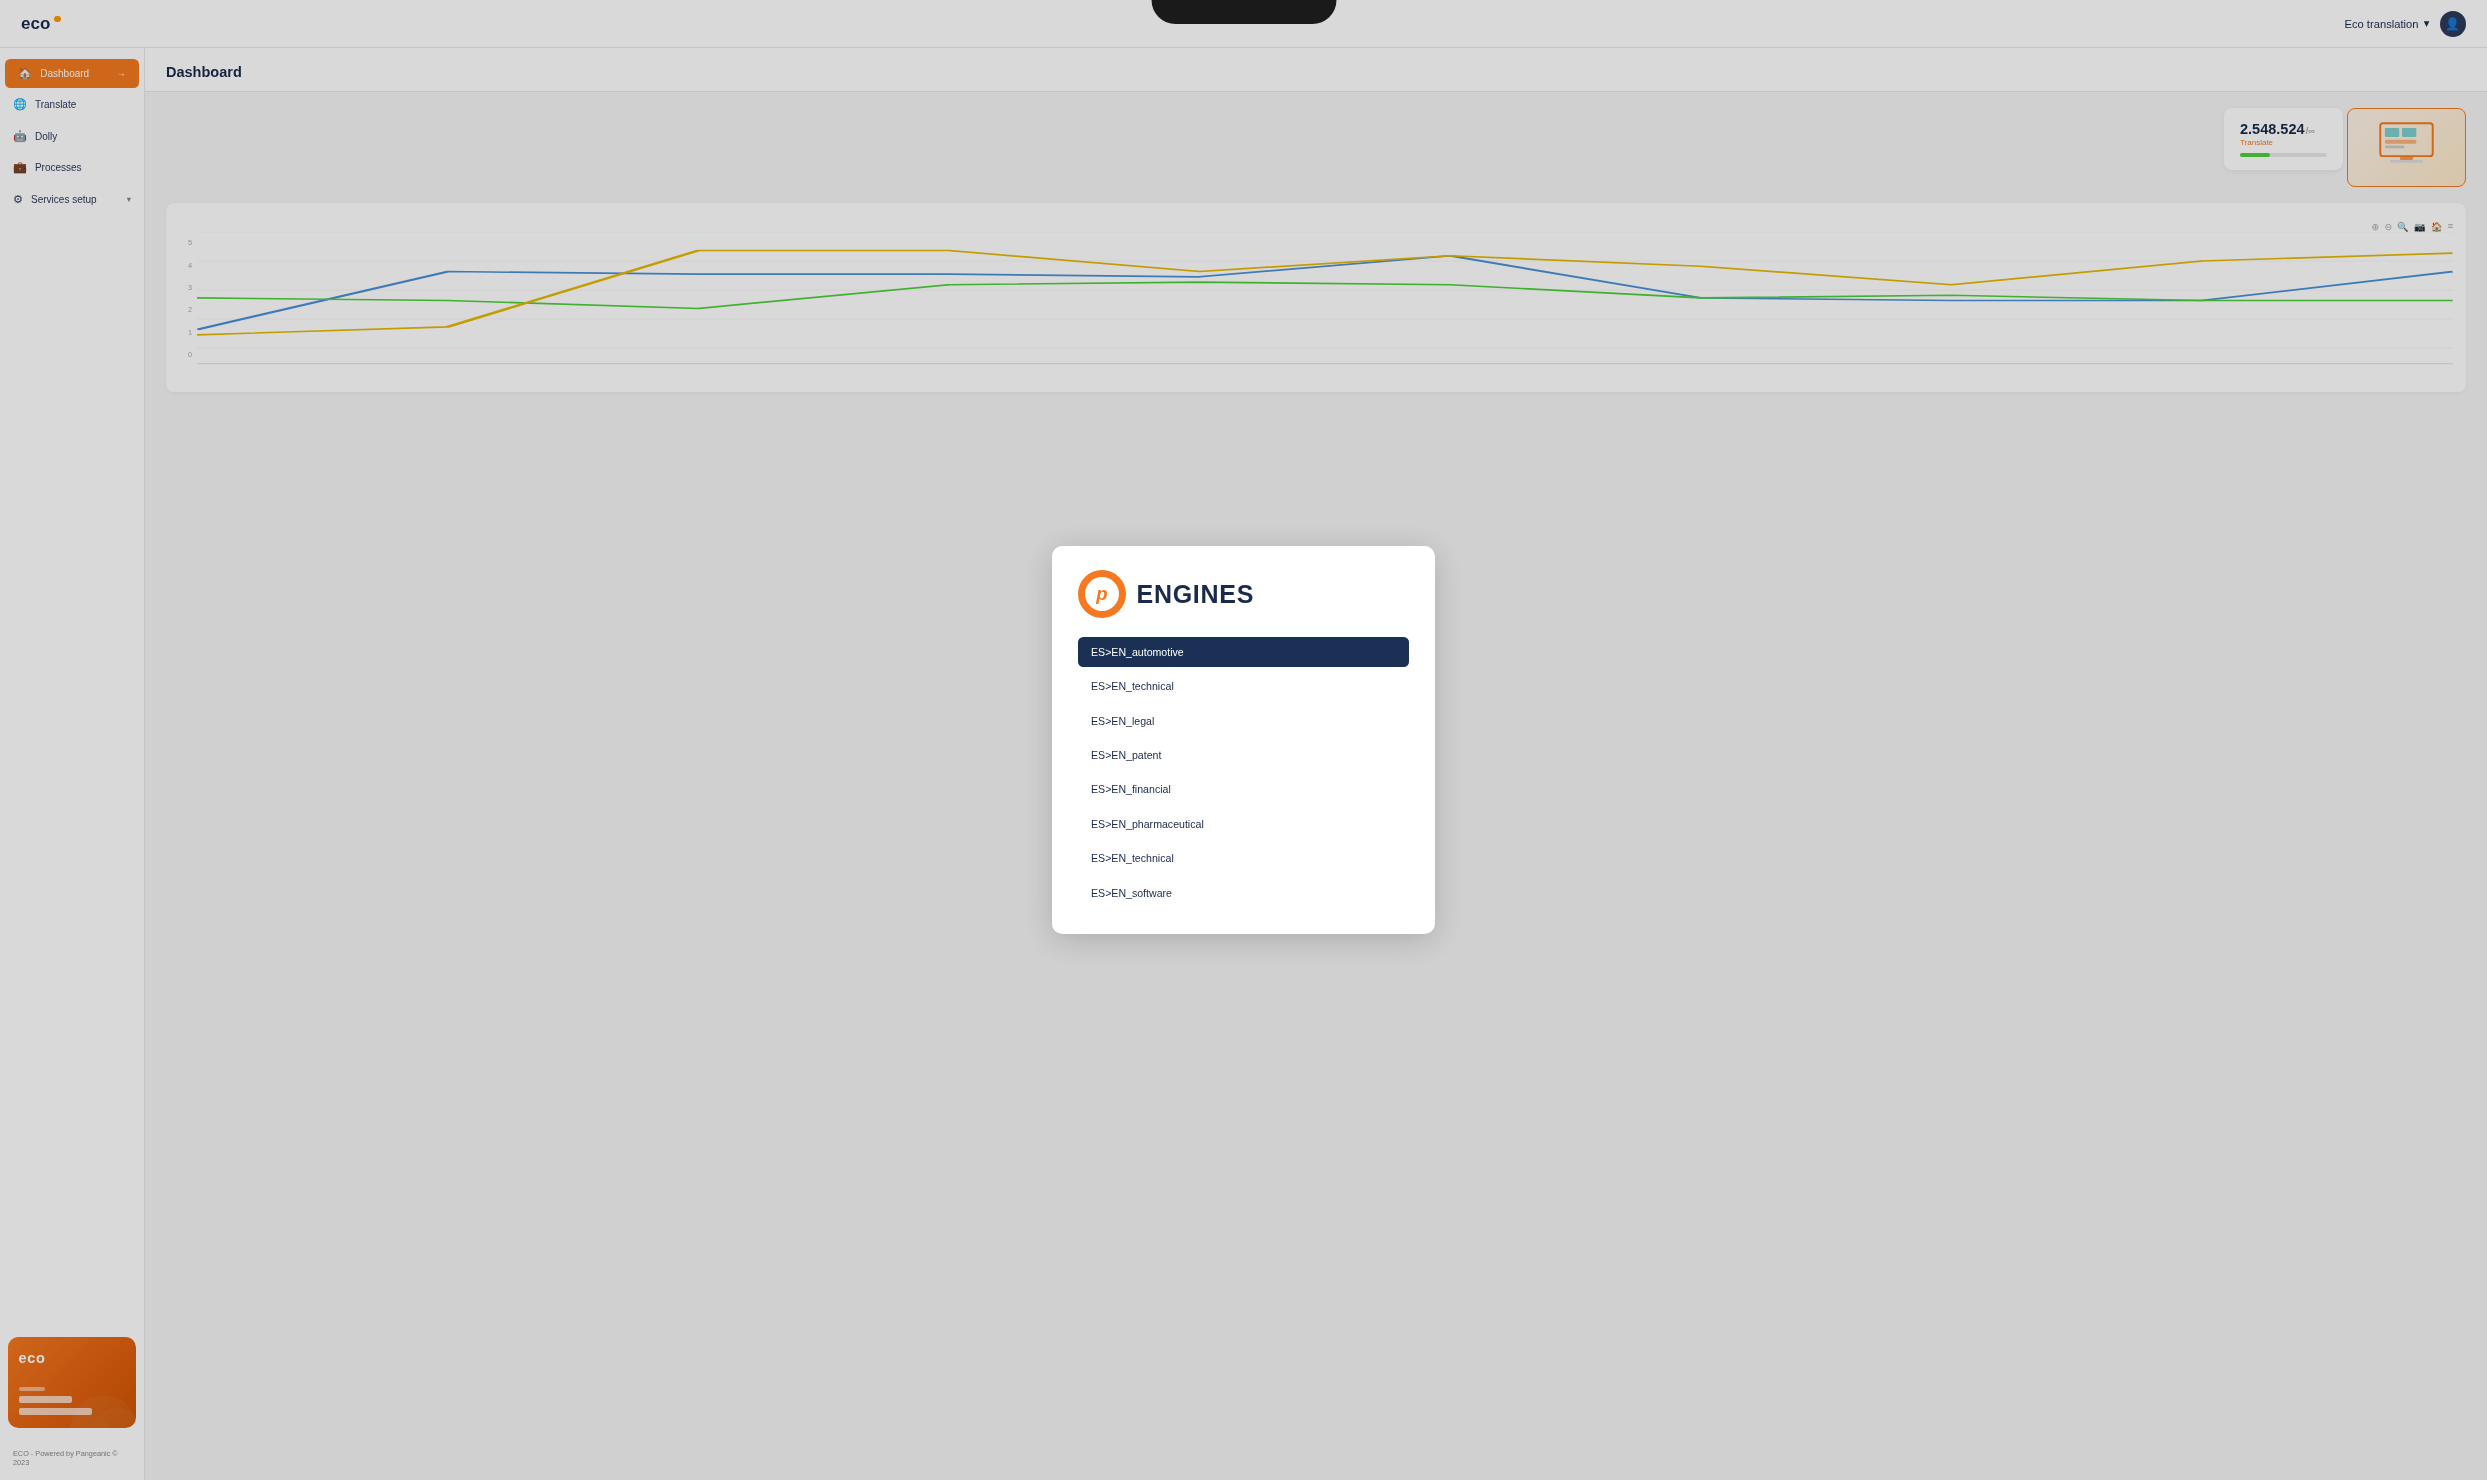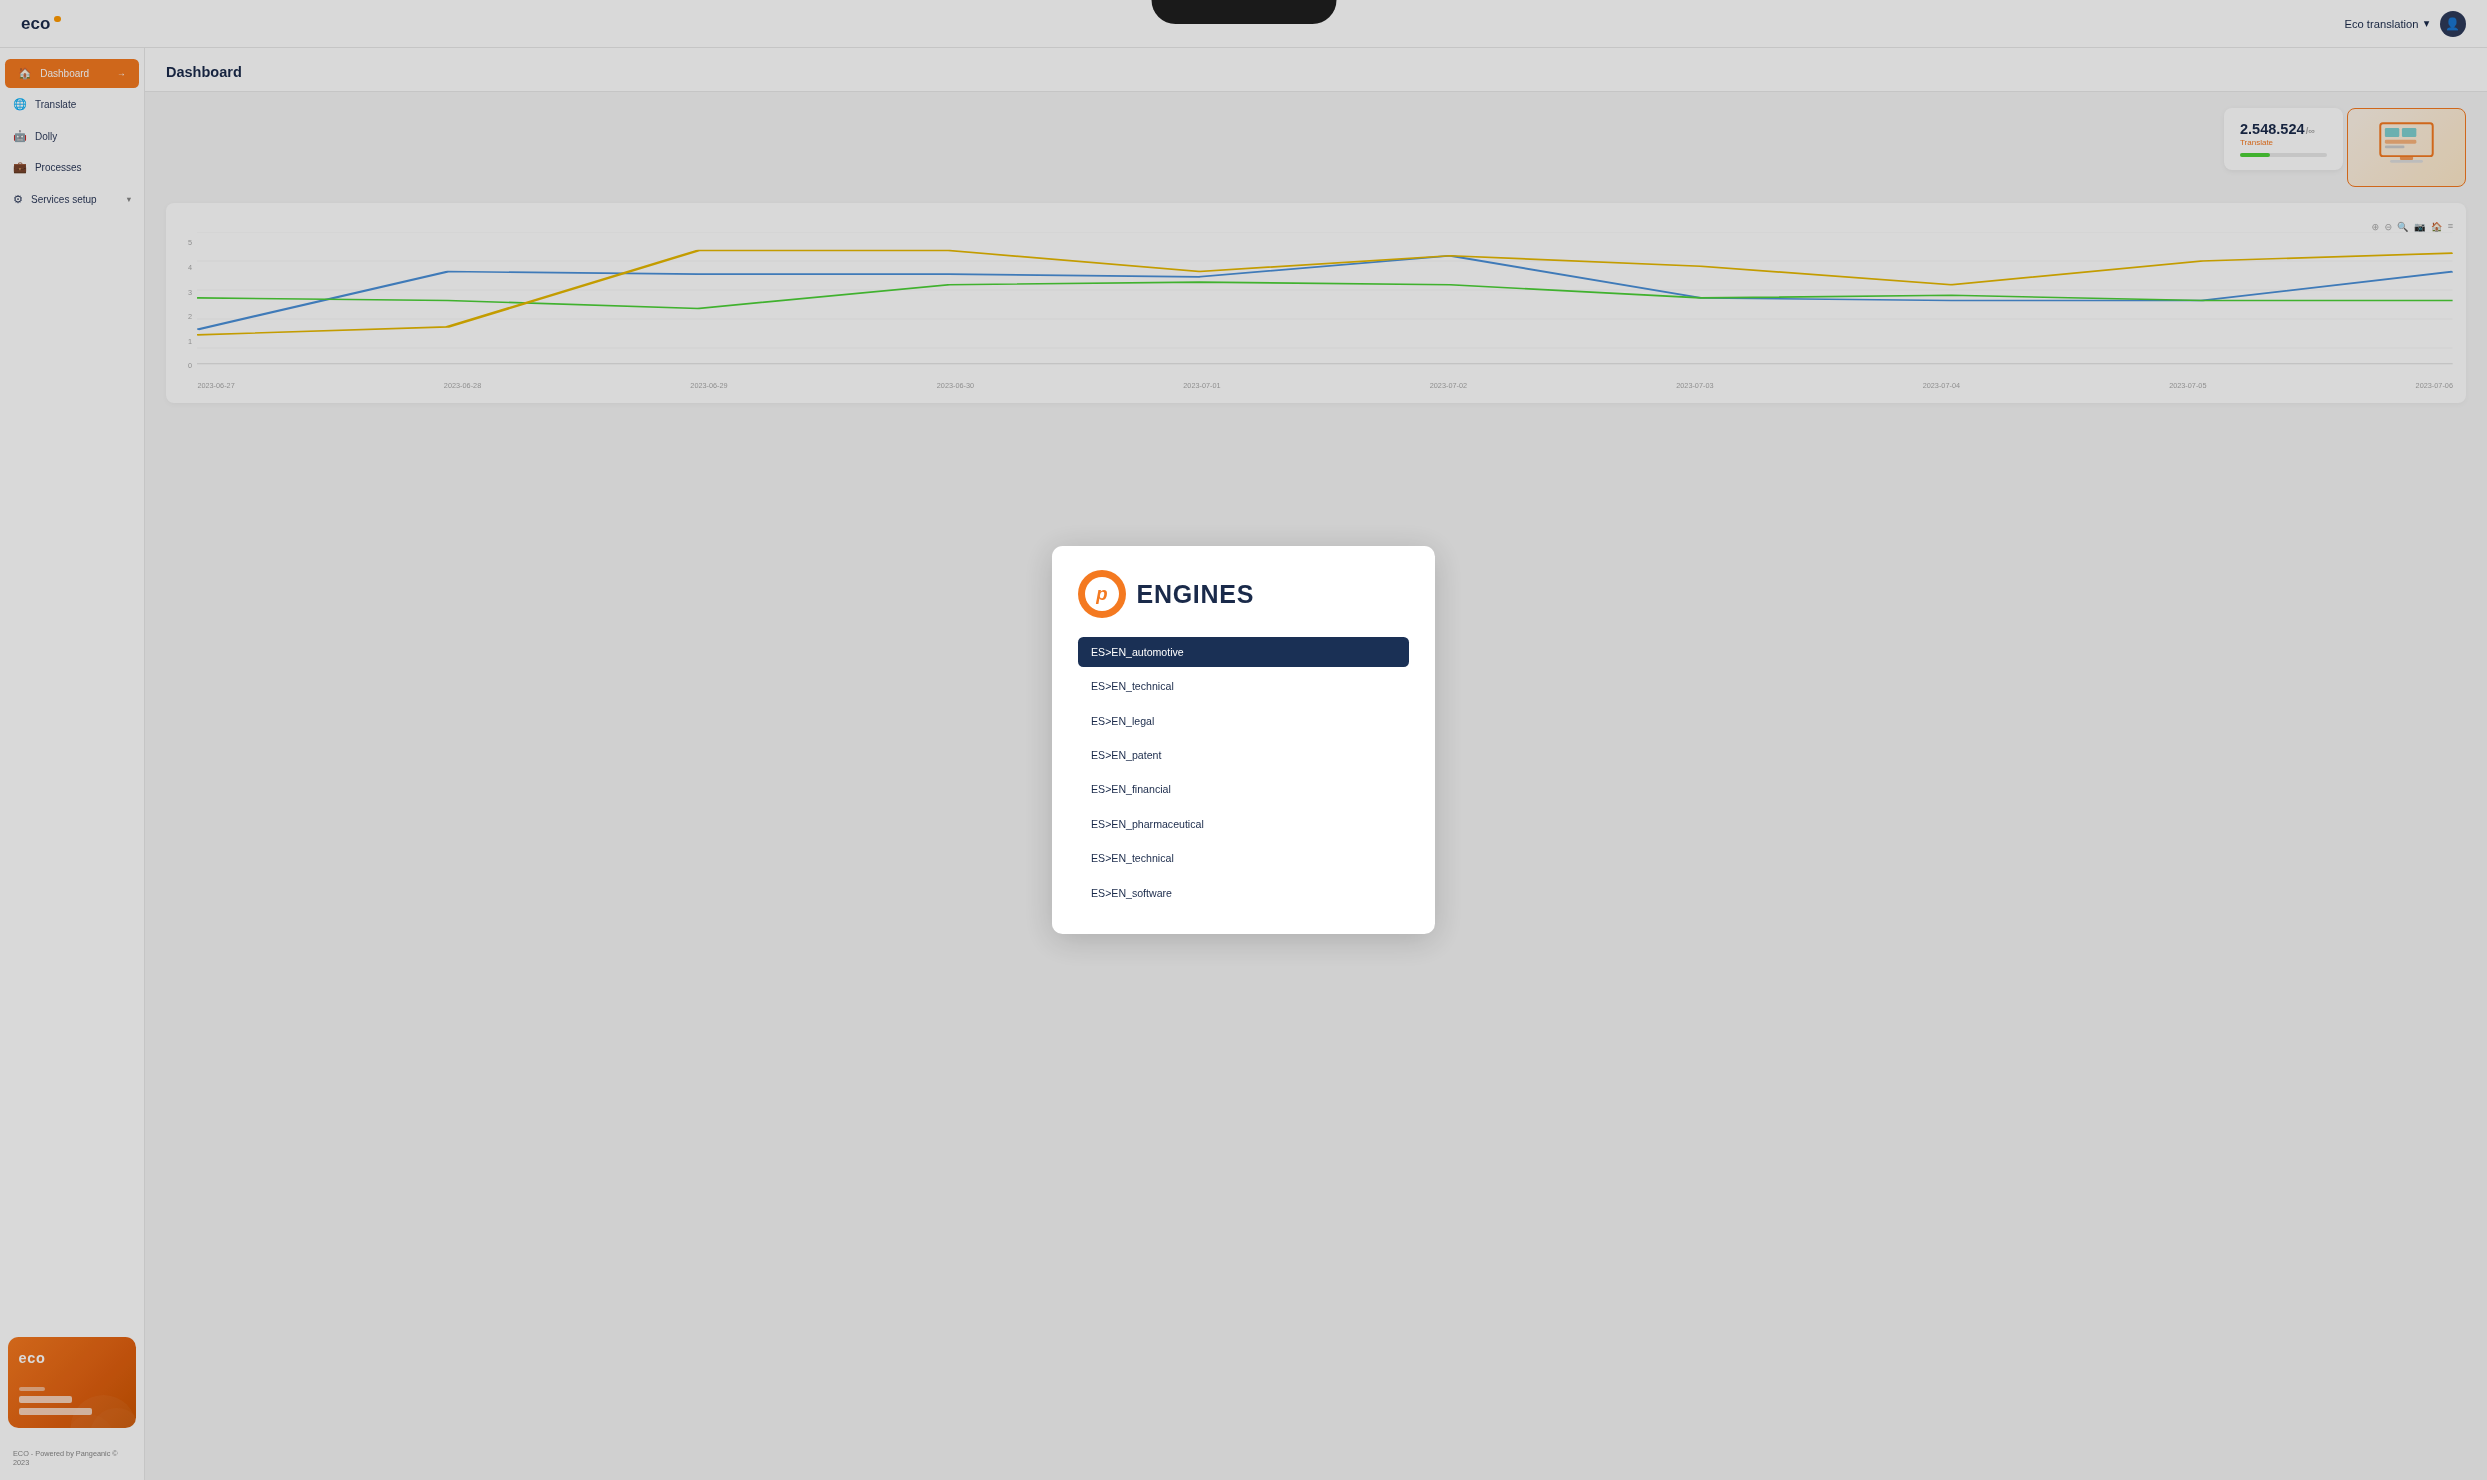--- a/index.html
+++ b/index.html
@@ -279,32 +279,20 @@
             <line x1="0" y1="200" x2="900" y2="200" stroke="#ddd" stroke-width="1.5"></line>
 
             <polyline points="0,148 100,60 200,64 300,64 400,68 500,36 600,100 700,104 800,104 900,60" fill="none" stroke="#4a90d9" stroke-width="2.5" stroke-linejoin="round"></polyline>
 
             <polyline points="0,100 100,104 200,116 300,80 400,76 500,80 600,100 700,96 800,104 900,104" fill="none" stroke="#4cd137" stroke-width="2.5" stroke-linejoin="round"></polyline>
 
             <polyline points="0,156 100,144 200,28 300,28 400,60 500,36 600,52 700,80 800,44 900,32" fill="none" stroke="#e6b800" stroke-width="2.5" stroke-linejoin="round"></polyline>
           </svg>
 
           
-          <div style="display:flex; justify-content:space-between; padding: 2.6px 0 0; font-size:7.3px; color:#aaa;">
-            <span>2023-06-27</span>
-            <span>2023-06-28</span>
-            <span>2023-06-29</span>
-            <span>2023-06-30</span>
-            <span>2023-07-01</span>
-            <span>2023-07-02</span>
-            <span>2023-07-03</span>
-            <span>2023-07-04</span>
-            <span>2023-07-05</span>
-            <span>2023-07-06</span>
-          </div>
         </div>
       </div>
 
     </div>
   </main>
 </div>
 
 <div class="overlay">
   <div class="engines-modal">
 

